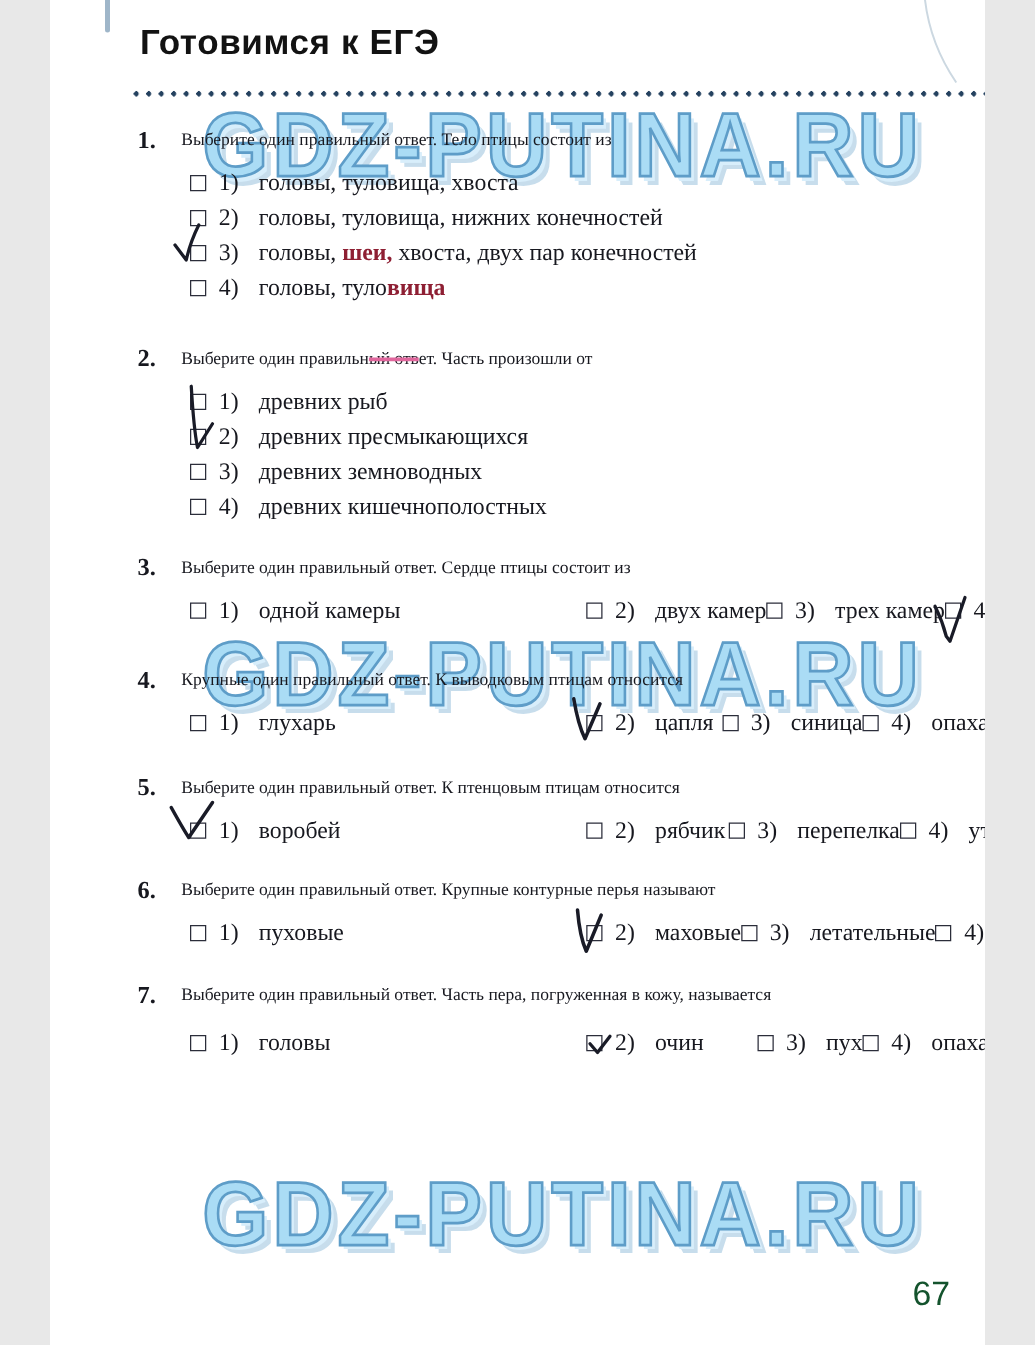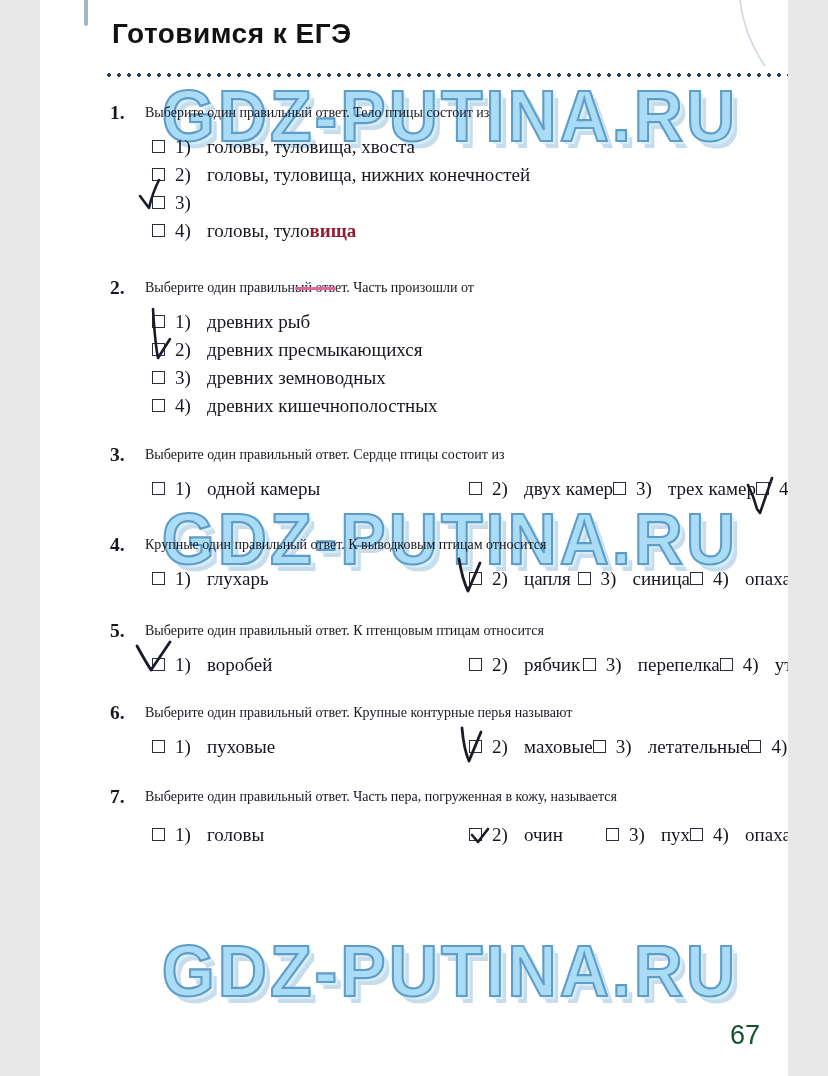--- a/index.html
+++ b/index.html
@@ -99,20 +99,21 @@
             <span class="o-label"><span>головы, туловища, нижних конечностей</span></span>
           </div>
           <div class="option">
             <span class="cbwrap">
               <span class="checkbox"></span>
               <svg class="check" viewBox="0 0 32 40" width="32" height="40" style="left: -17px; top: -19px;">
                 <path d="M24 3 C19 13 16 22 14 31 L5 19" stroke-width="2.6"></path>
               </svg>
             </span>
             <span class="o-num">3)</span>
+            <span class="o-label"><span>головы, </span><span class="red">шеи,</span><span> хвоста, двух пар конечностей</span></span>
           </div>
           <div class="option">
             <span class="cbwrap">
               <span class="checkbox"></span>
             </span>
             <span class="o-num">4)</span>
             <span class="o-label"><span>головы, туло</span><span class="red">вища</span></span>
           </div>
         </div>
       </div>

